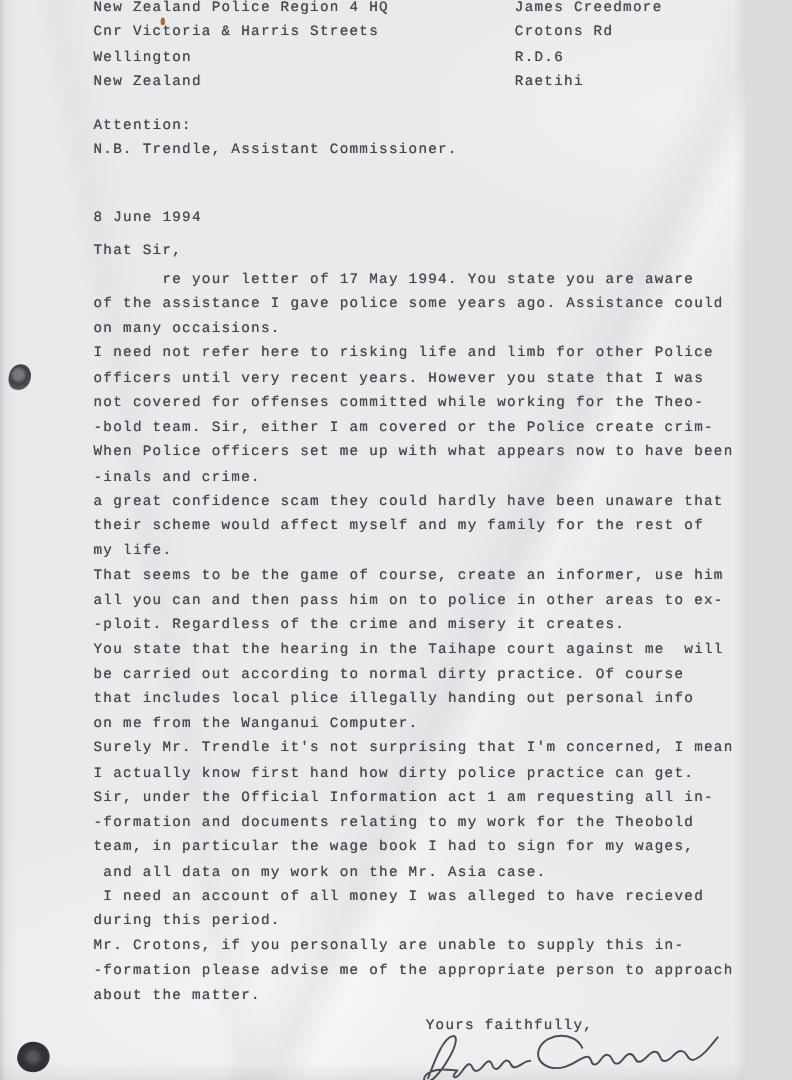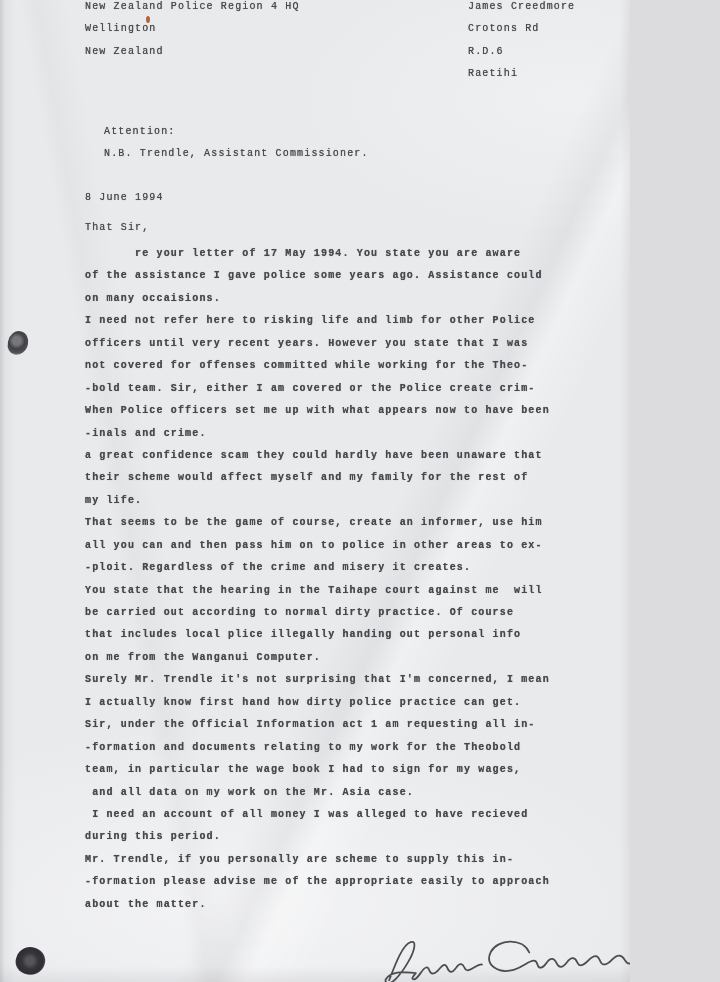--- a/index.html
+++ b/index.html
@@ -15,37 +15,38 @@
     background-color: #e9eaec;
     background-image:
       linear-gradient(90deg, rgba(100,100,108,0.22), rgba(100,100,108,0.06) 5px, rgba(100,100,108,0) 16px),
       linear-gradient(270deg, rgba(120,120,128,0.10), rgba(120,120,128,0) 10px),
       linear-gradient(0deg, rgba(120,120,128,0.12), rgba(120,120,128,0) 16px),
       linear-gradient(115deg, rgba(255,255,255,0) 58%, rgba(150,150,158,0.10) 62%, rgba(255,255,255,0.30) 65%, rgba(255,255,255,0) 70%),
       linear-gradient(80deg, rgba(255,255,255,0) 24%, rgba(150,150,158,0.07) 26%, rgba(255,255,255,0) 30%),
       radial-gradient(ellipse 620px 260px at 38% 92%, rgba(255,255,255,0.45), rgba(255,255,255,0) 70%),
       radial-gradient(ellipse 400px 200px at 90% 10%, rgba(255,255,255,0.30), rgba(255,255,255,0) 70%);
     font-family: "Liberation Mono", "DejaVu Sans Mono", monospace;
-    font-size: 10px;
+    font-size: 13px;
     letter-spacing: 1.15px;
     color: #47484c;
     text-shadow: 0 0 0.7px rgba(62,62,68,0.75);
+    padding-left: 47px;
   }
   .ln {
     white-space: pre;
     line-height: 22.45px;
     height: 22.45px;
   }
   .abs { position: absolute; }
   .hdr-left   { left: 85px;  top: -4px; }
   .hdr-right  { left: 468px; top: -4px; }
-  .attention  { left: 85px;  top: 121px; margin-left: 19px; }
+  .attention  { left: 85px;  top: 103px; }
   .date-line  { left: 85px;  top: 187px; }
   .salutation { left: 85px;  top: 217px; }
-  .body-block { left: 85px;  top: 243px; font-weight: bold; }
+  .body-block { left: 85px;  top: 243px; }
   .closing    { left: 387px; top: 921px; }
   .signature-wrap {
     left: 378px; top: 930px;
     width: 280px; height: 52px;
     transform: rotate(-2deg);
   }
   .blot {
     position: absolute;
     border-radius: 52% 48% 55% 45%;
   }
@@ -82,20 +83,21 @@
     opacity: 0.92;
   }
 </style>
 </head>
 <body>
 
 <div class="paper">
 
   <div class="abs hdr-left">
     <div class="ln">New Zealand Police Region 4 HQ</div>
+    <div class="ln">Cnr Victoria &amp; Harris Streets</div>
     <div class="ln">Wellington</div>
     <div class="ln">New Zealand</div>
   </div>
 
   <div class="abs hdr-right">
     <div class="ln">James Creedmore</div>
     <div class="ln">Crotons Rd</div>
     <div class="ln">R.D.6</div>
     <div class="ln">Raetihi</div>
   </div>
@@ -130,25 +132,26 @@
     <div class="ln">that includes local plice illegally handing out personal info</div>
     <div class="ln">on me from the Wanganui Computer.</div>
     <div class="ln">Surely Mr. Trendle it's not surprising that I'm concerned, I mean</div>
     <div class="ln">I actually know first hand how dirty police practice can get.</div>
     <div class="ln">Sir, under the Official Information act 1 am requesting all in-</div>
     <div class="ln">-formation and documents relating to my work for the Theobold</div>
     <div class="ln">team, in particular the wage book I had to sign for my wages,</div>
     <div class="ln"> and all data on my work on the Mr. Asia case.</div>
     <div class="ln"> I need an account of all money I was alleged to have recieved</div>
     <div class="ln">during this period.</div>
-    <div class="ln">Mr. Trendle, if you personally are scheme to supply this in-</div>
-    <div class="ln">-formation please advise me of the appropriate easily to approach</div>
+    <div class="ln">Mr. Crotons, if you personally are unable to supply this in-</div>
+    <div class="ln">-formation please advise me of the appropriate person to approach</div>
     <div class="ln">about the matter.</div>
   </div>
 
+  <div class="abs closing ln">Yours faithfully,</div>
 
   <div class="abs signature-wrap" aria-label="James Creedmore">
     <svg class="sig-svg" viewBox="0 0 270 50">
       <path class="sig-path" d="M 10 44 C 16 30 24 10 32 8 C 38 6 36 16 29 27 C 21 40 11 50 7 46 C 5 43 10 38 18 37 C 26 36 32 38 36 38 C 33 41 31 44 34 44 C 38 44 42 34 46 33 C 50 32 48 40 53 39 C 58 38 60 31 64 31 C 67 31 66 38 70 38 C 74 38 76 30 80 31 C 84 32 82 38 87 37 C 92 36 96 31 100 32"></path>
       <path class="sig-path" d="M 146 22 C 140 7 116 8 109 20 C 102 33 116 42 131 38 C 141 35 145 30 150 30 C 155 30 152 38 157 37 C 162 36 163 28 168 29 C 173 30 171 37 176 37 C 181 37 183 28 188 29 C 193 30 191 37 196 36 C 202 35 205 26 211 28 C 215 30 213 37 219 36 C 225 35 227 27 233 28 C 239 29 237 37 243 36 C 251 34 259 24 265 17"></path>
     </svg>
   </div>
 
   <div class="blot blot-1"></div>
   <div class="blot blot-2"></div>

